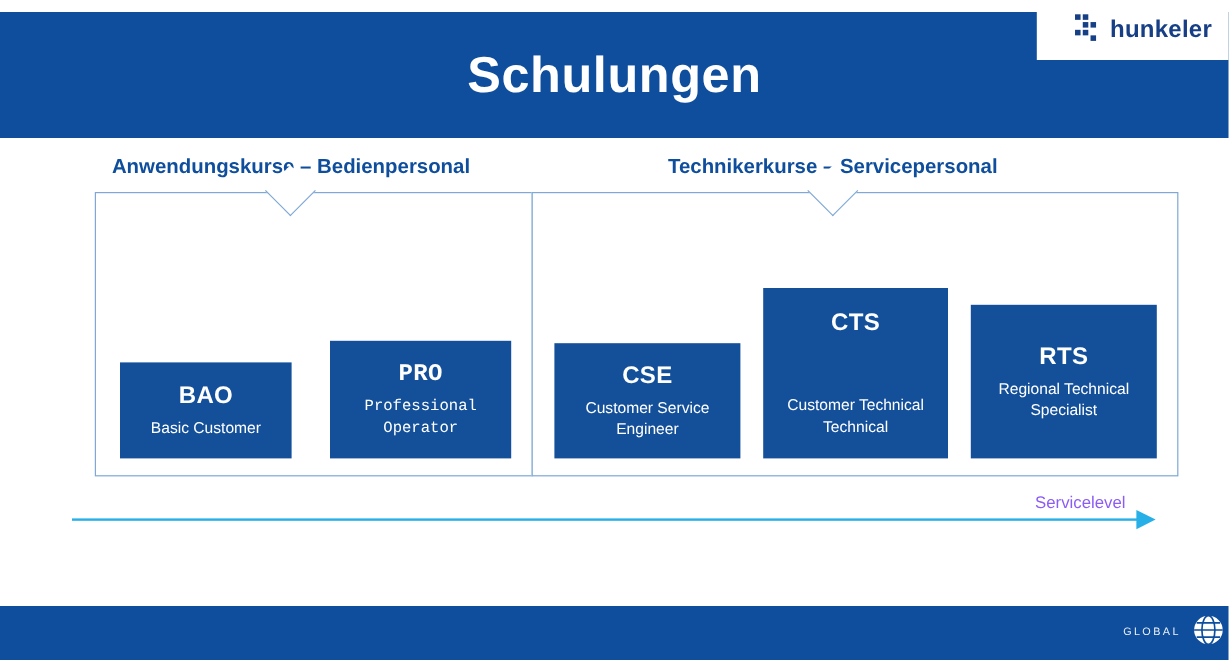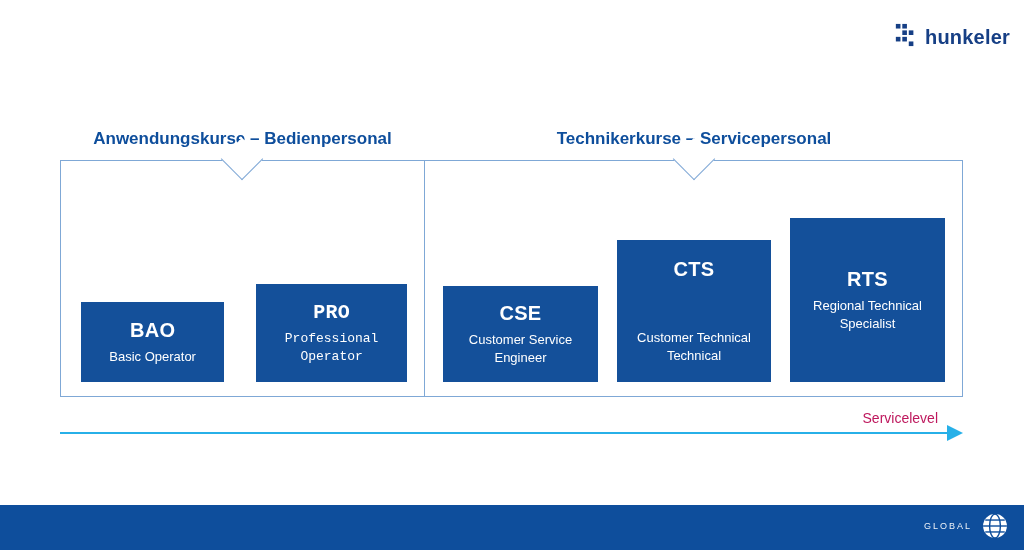--- a/index.html
+++ b/index.html
@@ -26,21 +26,21 @@
     justify-content: center;
   }
   .page-title {
     color: #ffffff;
     font-size: 42px;
     font-weight: bold;
     letter-spacing: 0.5px;
   }
   .logo-chip {
     position: absolute;
-    top: 12px; right: 0;
+    top: 0; right: 0;
     width: 160px;
     height: 50px;
     background: #ffffff;
     display: flex;
     align-items: center;
     justify-content: flex-end;
     padding-right: 14px;
     gap: 7px;
     z-index: 5;
   }
@@ -73,20 +73,21 @@
     width: 903px; height: 237px;
     display: flex;
   }
   .panel {
     border: 1px solid #7fa8d6;
     display: flex;
     align-items: flex-end;
     padding: 0 17px 14px 20px;
     gap: 32px;
     background: #ffffff;
+    margin-left: 19px;
   }
   .panel.left  { width: 365px; }
   .panel.right { flex: 1; margin-left: -1px; padding-left: 18px; gap: 19px; }
 
   .notch {
     position: absolute;
     top: -16px;
     width: 30px; height: 30px;
     background: #ffffff;
     transform: rotate(45deg);
@@ -107,28 +108,28 @@
     text-align: center;
     gap: 6px;
     padding: 0 10px;
   }
   .course-code { font-size: 20px; font-weight: bold; letter-spacing: 0.3px; }
   .course-name { font-size: 13px; line-height: 1.35; }
   .c-bao { width: 150px; height: 80px; }
   .c-pro { width: 158px; height: 98px; font-family: Liberation Mono, monospace; }
   .c-cse { width: 155px; height: 96px; }
   .c-cts { width: 154px; height: 142px; gap: 48px; }
-  .c-rts { width: 155px; height: 164px; }
+  .c-rts { width: 155px; height: 128px; }
 
   
   .axis-label {
     position: absolute;
     top: 410px;
     right: 86px;
-    color: #be185d;
+    color: #8b5cf6;
     font-size: 14px;
   }
   .axis-line {
     position: absolute;
     top: 432px; left: 60px;
     width: 888px; height: 2px;
     background: #27b0e8;
   }
   .axis-head {
     position: absolute;
@@ -141,21 +142,21 @@
 
   
   .footer-band {
     position: absolute;
     left: 0; right: 0; bottom: 0;
     height: 45px;
     background: #0e4e9c;
     display: flex;
     align-items: center;
     justify-content: flex-end;
-    padding-right: 16px;
+    padding-right: 4px;
     gap: 10px;
     color: #ffffff;
   }
   .footer-text { text-align: right; }
   .footer-eyebrow {
     font-size: 9px;
     letter-spacing: 2px;
     margin-bottom: 3px;
     opacity: 0.92;
   }
@@ -163,20 +164,23 @@
     font-size: 17px;
     font-weight: bold;
     letter-spacing: 0.4px;
   }
 </style>
 </head>
 <body>
 
 <div class="slide">
 
+  <div class="header-band">
+    <div class="page-title">Schulungen</div>
+  </div>
 
   <div class="logo-chip">
     <span>
       <svg width="24" height="24" viewBox="0 0 26 26" fill="#163f85" aria-hidden="true">
         <rect x="2" y="1" width="5" height="5"></rect>
         <rect x="9" y="1" width="5" height="5"></rect>
         <rect x="9" y="8" width="5" height="5"></rect>
         <rect x="16" y="8" width="5" height="5"></rect>
         <rect x="2" y="15" width="5" height="5"></rect>
         <rect x="9" y="15" width="5" height="5"></rect>
@@ -189,21 +193,21 @@
   <div class="section-label left">Anwendungskurse – Bedienpersonal</div>
   <div class="section-label right">Technikerkurse – Servicepersonal</div>
 
   <div class="panel-row">
     <div class="notch left"></div>
     <div class="notch right"></div>
 
     <div class="panel left">
       <div class="course-box c-bao">
         <div class="course-code">BAO</div>
-        <div class="course-name">Basic Operator</div>
+        <div class="course-name">Basic Customer</div>
       </div>
       <div class="course-box c-pro">
         <div class="course-code">PRO</div>
         <div class="course-name">Professional Operator</div>
       </div>
     </div>
 
     <div class="panel right">
       <div class="course-box c-cse">
         <div class="course-code">CSE</div>

